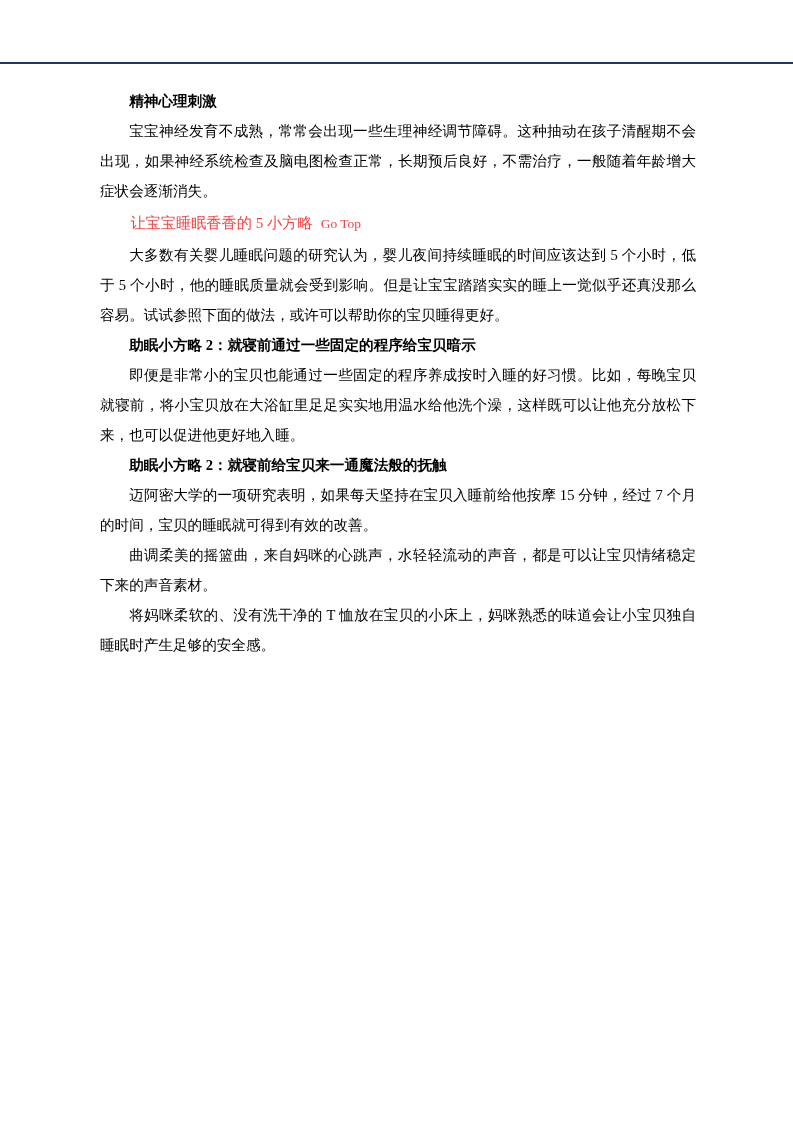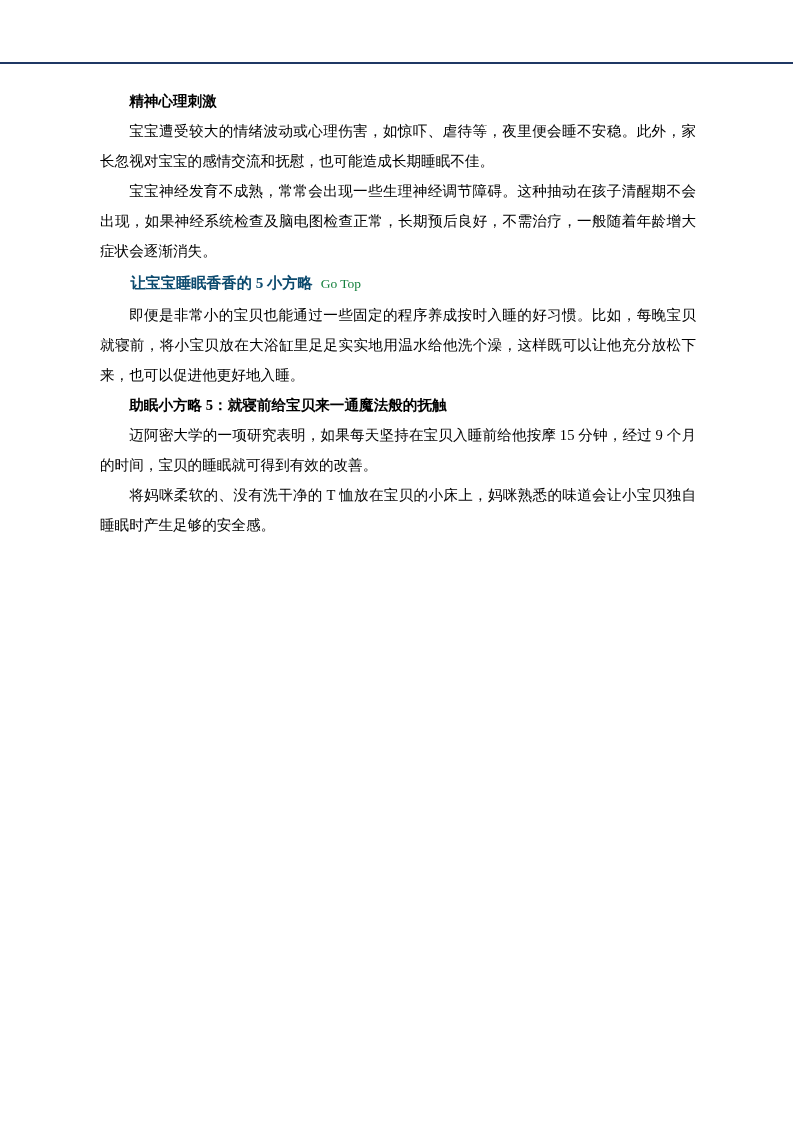--- a/index.html
+++ b/index.html
@@ -50,40 +50,42 @@
     line-height: 30px;
   }
   .section-head {
     text-indent: 2em;
     font-size: 15.2px;
     line-height: 33px;
     font-weight: bold;
     color: #1f4e79;
   }
   .section-head .title {
-    color: #0c4a6e;
-    font-weight: bold;
+    color: #ef4444;
+    font-weight: normal;
   }
   .gotop {
-    color: #15803d;
+    color: #ef4444;
     font-weight: normal;
     font-size: 13.5px;
     margin-left: 8px;
     text-decoration: none;
     font-family: "Liberation Serif", serif;
   }
 </style>
 </head>
 <body>
 
 <div class="page">
   <div class="rule-top"></div>
   <div class="content">
       <p class="sub-head">精神心理刺激</p>
-      <p class="body-p">宝宝遭受较大的情绪波动或心理伤害，如惊吓、虐待等，夜里便会睡不安稳。此外，家长忽视对宝宝的感情交流和抚慰，也可能造成长期睡眠不佳。</p>
       <p class="body-p">宝宝神经发育不成熟，常常会出现一些生理神经调节障碍。这种抽动在孩子清醒期不会出现，如果神经系统检查及脑电图检查正常，长期预后良好，不需治疗，一般随着年龄增大症状会逐渐消失。</p>
       <p class="section-head"><span class="title">让宝宝睡眠香香的 5 小方略</span><a class="gotop" href="#">Go Top</a></p>
+      <p class="body-p">大多数有关婴儿睡眠问题的研究认为，婴儿夜间持续睡眠的时间应该达到 5 个小时，低于 5 个小时，他的睡眠质量就会受到影响。但是让宝宝踏踏实实的睡上一觉似乎还真没那么容易。试试参照下面的做法，或许可以帮助你的宝贝睡得更好。</p>
+      <p class="sub-head">助眠小方略 2：就寝前通过一些固定的程序给宝贝暗示</p>
       <p class="body-p">即便是非常小的宝贝也能通过一些固定的程序养成按时入睡的好习惯。比如，每晚宝贝就寝前，将小宝贝放在大浴缸里足足实实地用温水给他洗个澡，这样既可以让他充分放松下来，也可以促进他更好地入睡。</p>
-      <p class="sub-head">助眠小方略 5：就寝前给宝贝来一通魔法般的抚触</p>
-      <p class="body-p">迈阿密大学的一项研究表明，如果每天坚持在宝贝入睡前给他按摩 15 分钟，经过 9 个月的时间，宝贝的睡眠就可得到有效的改善。</p>
+      <p class="sub-head">助眠小方略 2：就寝前给宝贝来一通魔法般的抚触</p>
+      <p class="body-p">迈阿密大学的一项研究表明，如果每天坚持在宝贝入睡前给他按摩 15 分钟，经过 7 个月的时间，宝贝的睡眠就可得到有效的改善。</p>
+      <p class="body-p">曲调柔美的摇篮曲，来自妈咪的心跳声，水轻轻流动的声音，都是可以让宝贝情绪稳定下来的声音素材。</p>
       <p class="body-p">将妈咪柔软的、没有洗干净的 T 恤放在宝贝的小床上，妈咪熟悉的味道会让小宝贝独自睡眠时产生足够的安全感。</p>
     </div>
 </div>
 
 </body></html>

